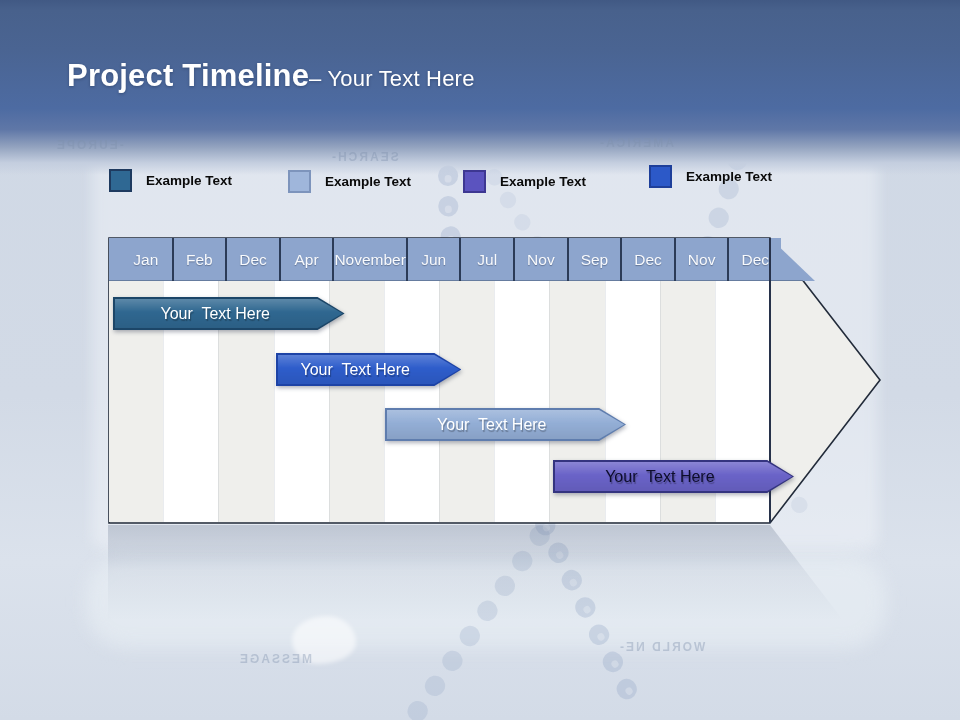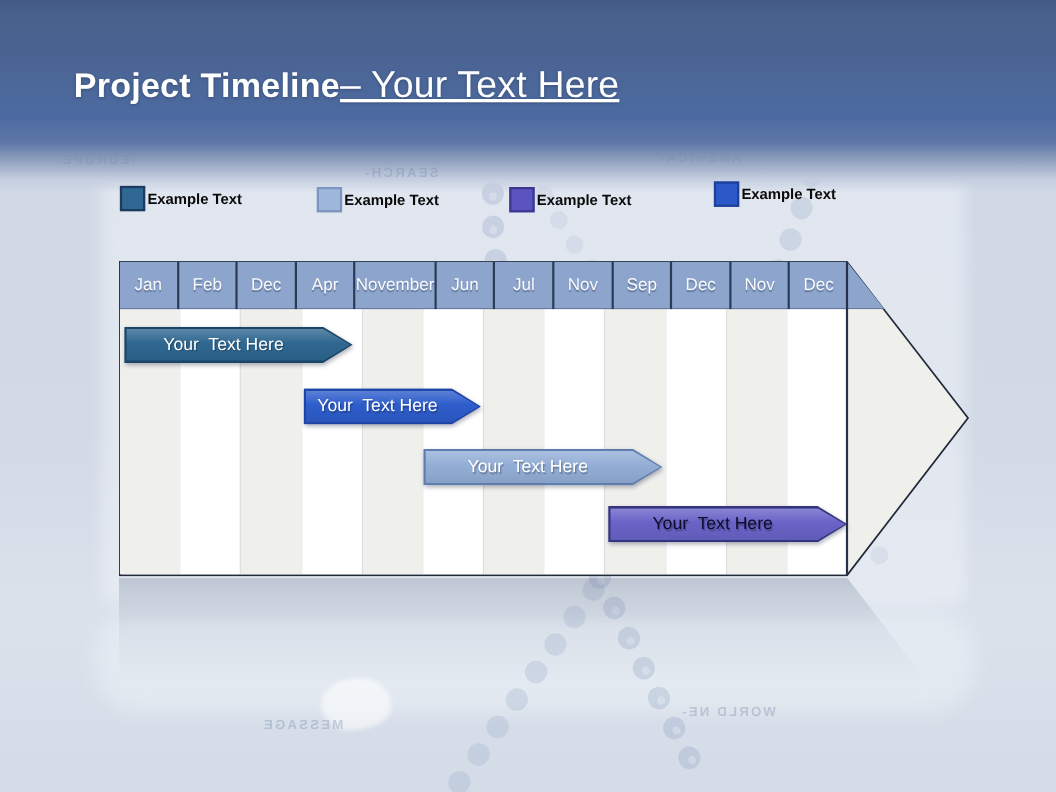--- a/index.html
+++ b/index.html
@@ -24,47 +24,47 @@
   .wm-a{left:55px;top:138px;}
   .wm-b{left:330px;top:150px;}
   .wm-c{left:598px;top:136px;}
   .wm-d{left:618px;top:640px;}
   .wm-e{left:238px;top:652px;}
 
   
   .title{position:absolute;left:67px;top:58px;z-index:3;display:flex;align-items:baseline;
     color:#ffffff;text-shadow:0 1px 3px rgba(10,20,40,.3);}
   .t-bold{font-size:31px;font-weight:bold;letter-spacing:.2px;}
-  .t-reg{font-size:34px;font-weight:normal;letter-spacing:.2px;text-decoration:underline;}
+  .t-reg{font-size:22px;font-weight:normal;letter-spacing:.2px;}
 
   
-  .legend-item{position:absolute;z-index:3;display:flex;align-items:center;gap:2px;}
+  .legend-item{position:absolute;z-index:3;display:flex;align-items:center;gap:14px;}
   .lg1{left:109px;top:169px;} .lg2{left:288px;top:170px;} .lg3{left:463px;top:170px;} .lg4{left:649px;top:165px;}
   .swatch{width:23px;height:23px;border:2px solid #17375e;box-sizing:border-box;}
   .lg-label{font-size:13.5px;font-weight:bold;color:#0a0a0a;white-space:pre;}
 
   
   .timeline{position:absolute;left:108px;top:237px;width:774px;height:287px;z-index:2;}
   .tl-svg{position:absolute;left:0;top:0;}
   .hdr-row{position:absolute;left:1px;top:1px;width:661px;height:43px;display:flex;z-index:3;}
   .m-cell{flex:1;display:flex;align-items:center;justify-content:center;font-size:15.5px;color:#f8fafd;
     text-shadow:0 1px 1px rgba(20,30,50,.35);border-right:2px solid #2b3b57;box-sizing:border-box;}
   .m-cell:last-child{border-right:none;}
-  .hdr-fill{background:#8da5cd;}
+  .hdr-fill{background:#8da5cd;padding-left:11px;}
   .hdr-tri{position:absolute;left:662px;top:1px;width:34px;height:43px;z-index:2;
     clip-path:polygon(0 0,100% 100%,0 100%);}
   .hdr-underline{position:absolute;left:1px;top:43px;width:694px;height:1px;background:rgba(45,62,90,.4);z-index:3;}
   .v-line{position:absolute;left:661px;top:1px;width:2px;height:285px;background:#27324a;z-index:4;}
   .cols{position:absolute;left:1px;top:44px;width:661px;height:241px;display:flex;z-index:1;}
   .t-col{flex:1;border-left:1px solid rgba(80,95,120,.12);box-sizing:border-box;}
   .t-col:first-child{border-left:none;}
   .c-gray{background:#efefec;} .c-white{background:#ffffff;}
 
   
-  .bar{position:absolute;height:33px;z-index:6;filter:drop-shadow(1.5px 2.5px 2px rgba(25,35,60,.35));}
+  .bar{position:absolute;height:33px;z-index:6;filter:drop-shadow(1.5px 2.5px 2px rgba(25,35,60,.35));padding-left:24px;}
   .bar-outer{position:absolute;inset:0;background:var(--edge,#1c4668);
     clip-path:polygon(0 0,calc(100% - 27px) 0,100% 50%,calc(100% - 27px) 100%,0 100%);}
   .bar-inner{position:absolute;inset:2px;
     background:linear-gradient(180deg,rgba(255,255,255,.22),rgba(255,255,255,0) 45%,rgba(0,0,0,.08)),var(--fill,#2f6790);
     clip-path:polygon(0 0,calc(100% - 25px) 0,100% 50%,calc(100% - 25px) 100%,0 100%);}
   .bar-label{position:absolute;left:0;right:27px;top:0;bottom:0;display:flex;align-items:center;justify-content:center;
     font-size:16px;white-space:pre;text-shadow:1px 1.5px 1px rgba(0,0,0,.28);}
 
   
   .reflection{position:absolute;left:108px;top:525px;width:774px;height:120px;z-index:1;

